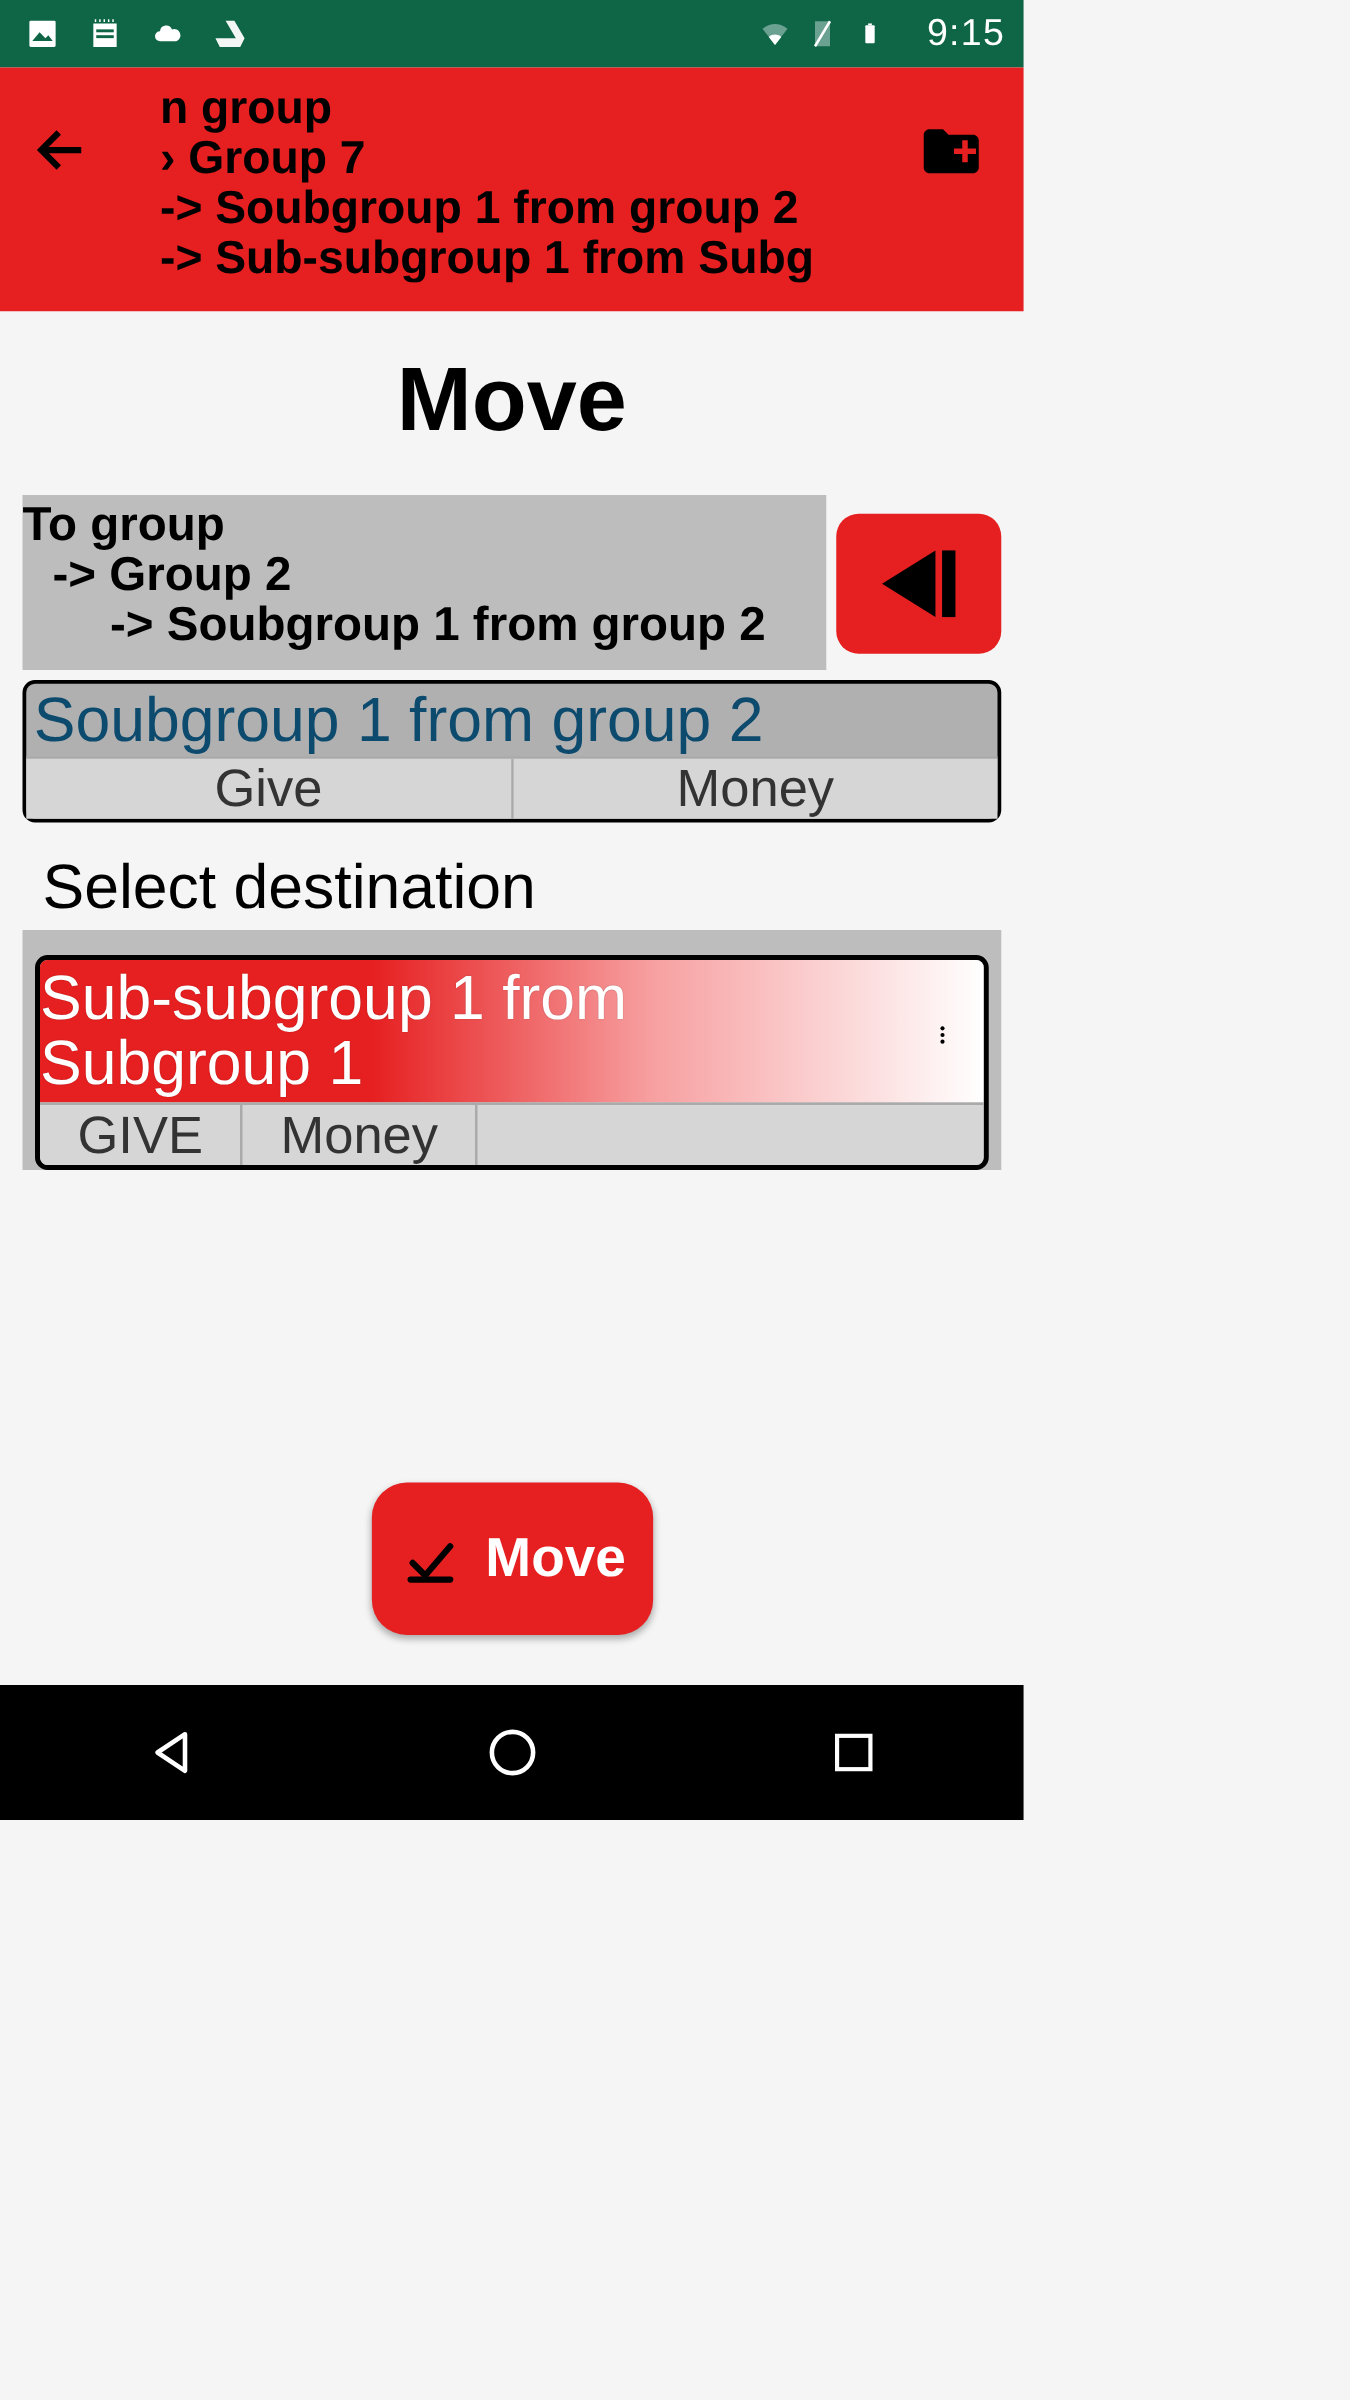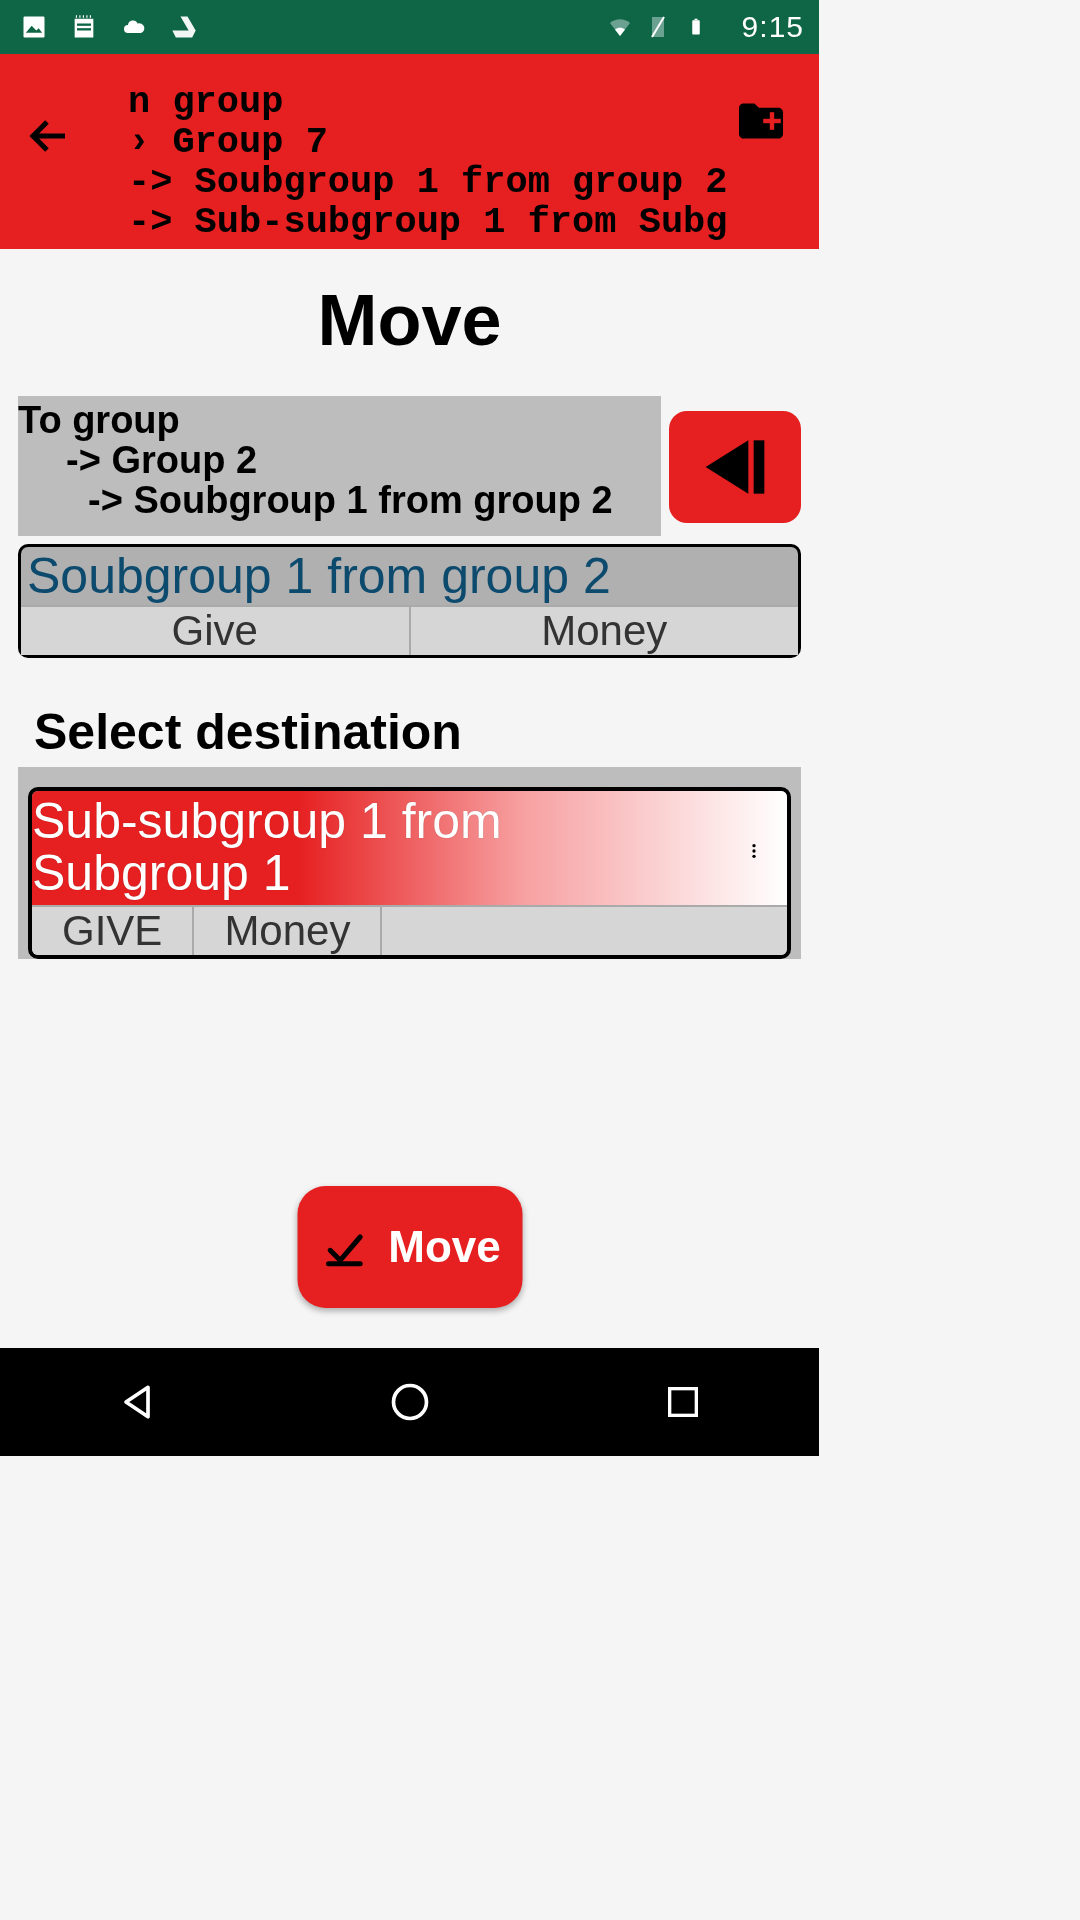--- a/index.html
+++ b/index.html
@@ -7,42 +7,42 @@
   body { background: #f5f5f5; display: flex; flex-direction: column; }
 
   
   .statusbar { height: 54px; background: #0f6647; display: flex; align-items: center; padding: 0 15px 0 20px; color: #fff; }
   .statusbar .left-icons { display: flex; gap: 22px; }
   .statusbar .right-icons { display: flex; align-items: center; gap: 10px; margin-left: auto; }
   .sb-icon { width: 28px; height: 28px; display:flex; align-items:center; justify-content:center; }
   .sb-time { font-size: 30px; font-weight: 400; letter-spacing: 1px; margin-left: 22px; }
 
   
-  .appbar { background: #e61f20; color: #000; min-height: 195px; display: flex; align-items: flex-start; padding: 28px 25px 5px 25px; position: relative; font-family: Liberation Mono, monospace; }
+  .appbar { background: #e61f20; color: #000; min-height: 195px; display: flex; align-items: flex-start; padding: 12px 25px 5px 25px; position: relative; }
   .back-arrow { width: 48px; height: 48px; margin-top: 30px; }
   .breadcrumb-box { margin-left: 55px; font-size: 37px; line-height: 40px; font-weight: 600; flex: 1; overflow: hidden; }
   .breadcrumb-box .bc-line { white-space: nowrap; }
   .new-folder { position: absolute; right: 30px; top: 45px; width: 56px; height: 44px; }
 
   
   .content { flex: 1; padding: 30px 0 0 0; position: relative; }
   .page-title { font-size: 72px; font-weight: 800; text-align: center; margin-bottom: 35px; }
 
   .section-row { display: flex; align-items: stretch; padding: 0 18px 0 0; }
   .path-box { background: #bdbdbd; padding: 4px 0 6px 0; flex: 1; margin-left: 18px; margin-right: 8px; min-height: 140px; }
   .path-box .p-line { font-size: 38px; font-weight: 600; line-height: 40px; }
   .play-back-btn { width: 132px; height: 112px; background: #e61f20; border-radius: 18px; display:flex; align-items:center; justify-content:center; margin-top: 15px; }
 
   .src-card { margin: 8px 18px 0 18px; border: 3px solid #000; border-radius: 10px; background:#b0b0b0; padding: 0; }
   .src-card .src-title { font-size: 50px; font-weight: 500; color:#0c4a6e; padding: 0 6px; }
   .src-tags { display:flex; border-top: 2px solid #aaa; }
   .src-tags .tag { flex:1; text-align:center; font-size: 42px; color:#333; background:#d6d6d6; border-right:2px solid #aaa; }
   .src-tags .tag:last-child { border-right:none; }
 
-  .sel-heading { font-size: 50px; font-weight: 700; margin: 45px 0 0 34px; }
+  .sel-heading { font-size: 50px; font-weight: 400; margin: 22px 0 0 34px; }
 
   .dest-wrap { margin: 6px 18px 0 18px; background:#bdbdbd; padding-top:20px; }
   .dest-card { margin: 0 10px 0 10px; border: 4px solid #000; border-radius: 10px; overflow:hidden; position:relative; }
   .dest-title-area { background: linear-gradient(90deg, #e61f20 0%, #e61f20 35%, #f7a0a1 65%, #ffffff 100%); padding: 4px 70px 6px 0; }
   .dest-title { font-size: 50px; font-weight:500; color:#fff; line-height:52px; text-shadow: 0 0 1px rgba(0,0,0,0.3); }
   .dest-dots { position:absolute; right:25px; top:35px; }
   .dest-tags { display:flex; background:#d6d6d6; border-top:2px solid #aaa; }
   .dest-tags .tag { padding: 0 30px; font-size:42px; color:#333; border-right:2px solid #aaa; }
   .dest-tags .spacer { flex:1; border-right:none; }
 
@@ -125,21 +125,21 @@
       </svg>
   </div>
 </div>
 
 <div class="content">
   <h1 class="page-title">Move</h1>
 
   <div class="section-row">
     <div class="path-box">
       <div class="p-line" style="padding-left:0px">To group</div>
-      <div class="p-line" style="padding-left:48px">  -&gt; Group 2</div>
+      <div class="p-line" style="padding-left:24px">  -&gt; Group 2</div>
       <div class="p-line" style="padding-left:70px">    -&gt; Soubgroup 1 from group 2</div>
     </div>
     <div class="play-back-btn">
       <svg viewBox="0 0 60 50" width="80" height="70" fill="#000">
           <polygon points="8,25 40,5 40,45"></polygon>
           <rect x="44" y="5" width="8" height="40"></rect>
         </svg>
     </div>
   </div>
 

